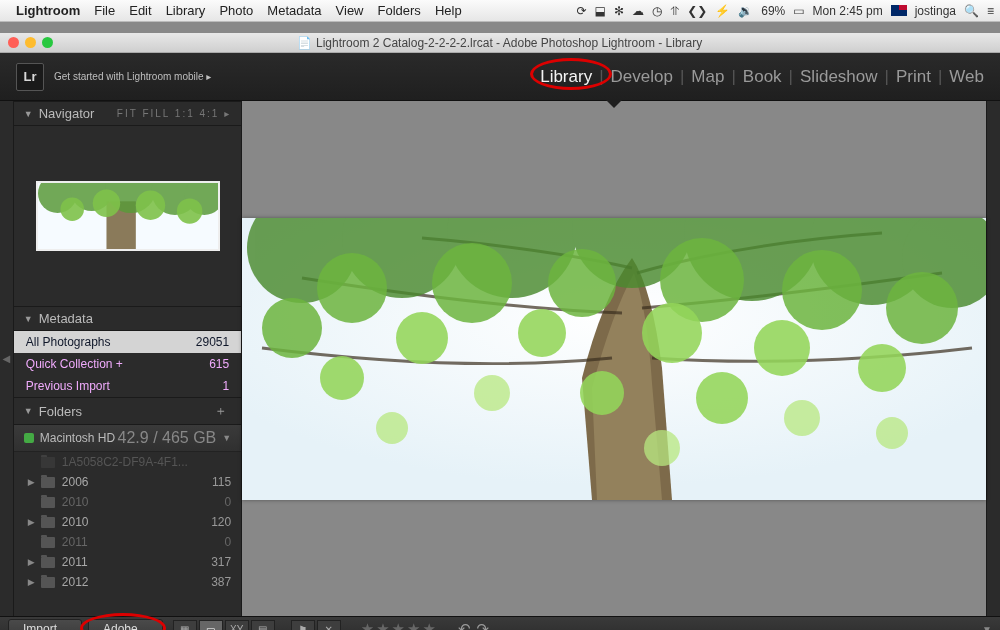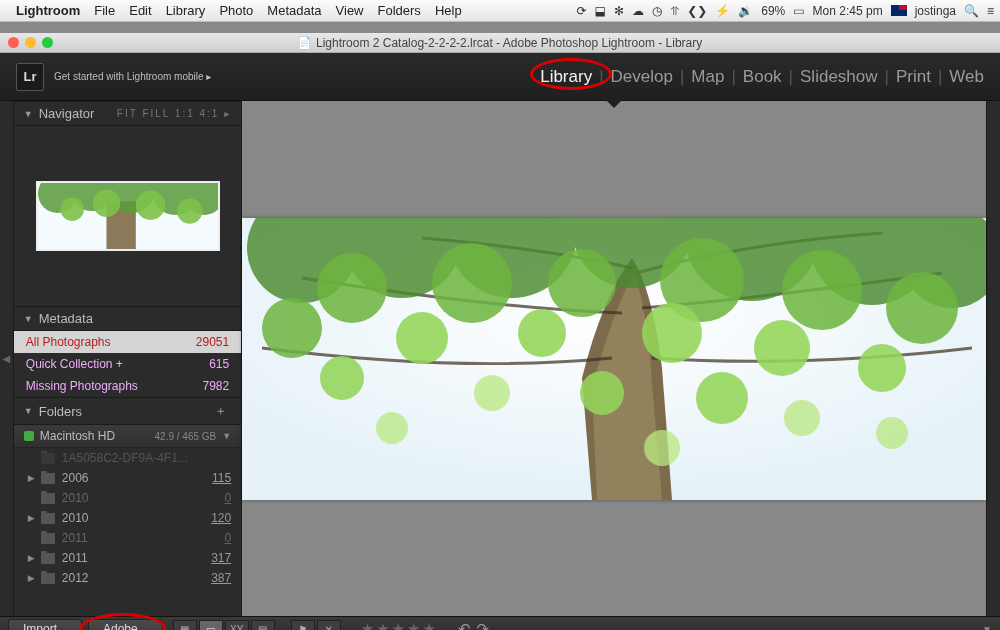--- a/index.html
+++ b/index.html
@@ -39,31 +39,31 @@
   .left-panel { width:232px; background:#2b2b2b; display:flex; flex-direction:column; border-right:1px solid #1a1a1a;}
   .panel-header { display:flex; align-items:center; padding:4px 10px; font-size:13px; color:#bbb; background:linear-gradient(#33333300,#33333300); border-top:1px solid #1a1a1a; border-bottom:1px solid #1a1a1a;}
   .panel-header .tri { margin-right:6px; font-size:9px; color:#999;}
   .panel-header .extras { margin-left:auto; font-size:10px; color:#777; letter-spacing:2px;}
   .nav-thumb-wrap { height:180px; display:flex; align-items:center; justify-content:center; background:#2b2b2b; }
   .nav-thumb { width:184px; height:70px; border:2px solid #eee; position:relative; overflow:hidden;}
   .nav-thumb svg, .main-img svg { width:100%; height:100%; display:block;}
 
   .catalog-list { font-size:12px; }
   .catalog-row { display:flex; padding:4px 12px; color:#f0abfc; justify-content:space-between;}
-  .catalog-row.sel { background:#d4d4d4; color:#b91c1c;}
+  .catalog-row.sel { background:#d4d4d4; color:#0f172a;}
   .folders { font-size:12px; flex:1; overflow:hidden; }
   .volume-row { display:flex; align-items:center; padding:4px 10px; background:linear-gradient(#3a3a3a,#303030); color:#bbb; border-bottom:1px solid #222;}
   .volume-row .badge { width:10px; height:10px; background:#4a4; border-radius:2px; margin-right:6px;}
-  .volume-row .cap { margin-left:auto; font-size:10px; color:#888;}
+  .volume-row .cap { margin-left:auto; font-size:16px; color:#888;}
   .volume-row .expander { margin-left:6px; font-size:9px; color:#888;}
   .folder-row { display:flex; align-items:center; padding:3px 10px 3px 14px; color:#a8a8a8;}
   .folder-row .arrow{ width:10px; font-size:9px; color:#888; margin-right:3px;}
   .folder-row .ficon{ width:14px; height:11px; background:#555; border-radius:1px; margin-right:7px; position:relative;}
   .folder-row .ficon::before{content:"";position:absolute;top:-2px;left:0;width:6px;height:2px;background:#555;border-radius:1px 1px 0 0;}
-  .folder-row .count{ margin-left:auto; color:#999;text-decoration:underline;}
+  .folder-row .count{ margin-left:auto; color:#999;}
   .folder-row.dim { color:#666;}
   .folder-row.dim .count{color:#666;}
   .folder-row.faded { color:#555; }
   .folder-row.faded .ficon{ background:#444; opacity:0.5;}
 
   .main-area { flex:1; background:#888; display:flex; position:relative;}
   .main-img { margin:auto; width:744px; height:282px; background:#fff; box-shadow:0 0 4px rgba(0,0,0,.4);}
   .top-notch { position:absolute; top:-1px; left:50%; transform:translateX(-50%); width:0; height:0; border-left:8px solid transparent; border-right:8px solid transparent; border-top:8px solid #1f1f1f;}
 
   .right-strip { width:14px; background:#2b2b2b; border-left:1px solid #1a1a1a;}
@@ -195,22 +195,22 @@
       <div class="catalog-list">
         <div class="catalog-row sel">
             <span>All Photographs</span>
             <span>29051</span>
           </div>
         <div class="catalog-row">
             <span>Quick Collection  +</span>
             <span>615</span>
           </div>
         <div class="catalog-row">
-            <span>Missing Photographs</span>
-            <span>7982</span>
+            <span>Previous Import</span>
+            <span>1</span>
           </div>
       </div>
 
       <div class="panel-header">
         <span class="tri">▼</span>
         <span>Folders</span>
         <span class="plus-btn">＋</span>
       </div>
       <div class="folders">
         <div class="volume-row">

